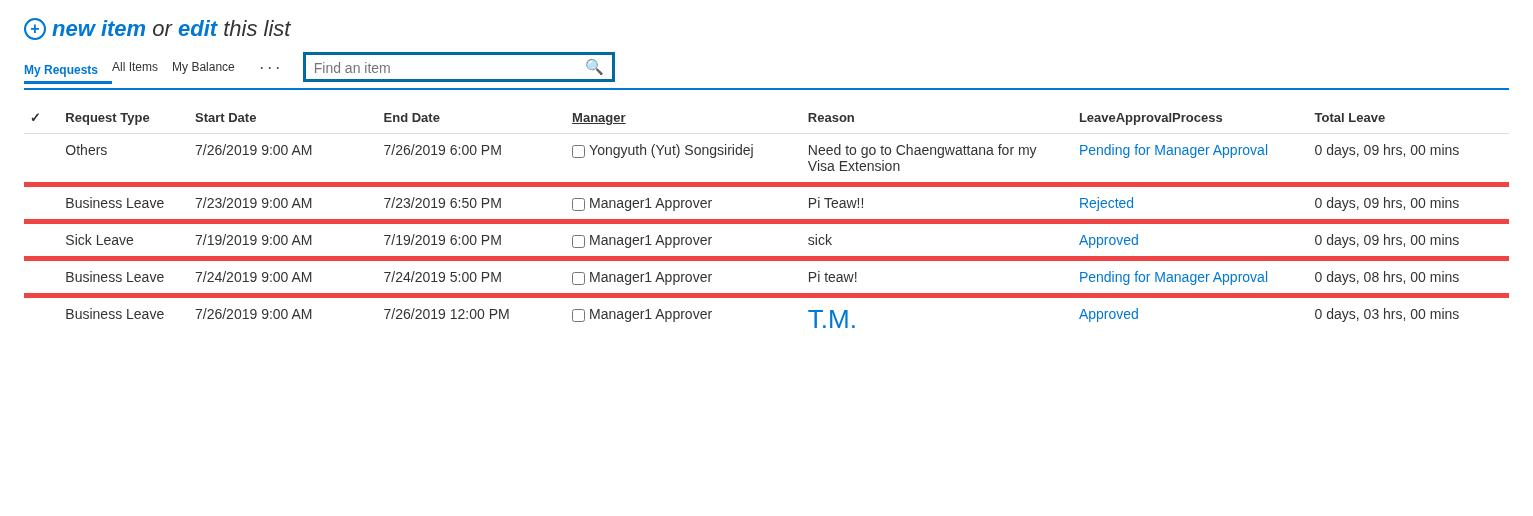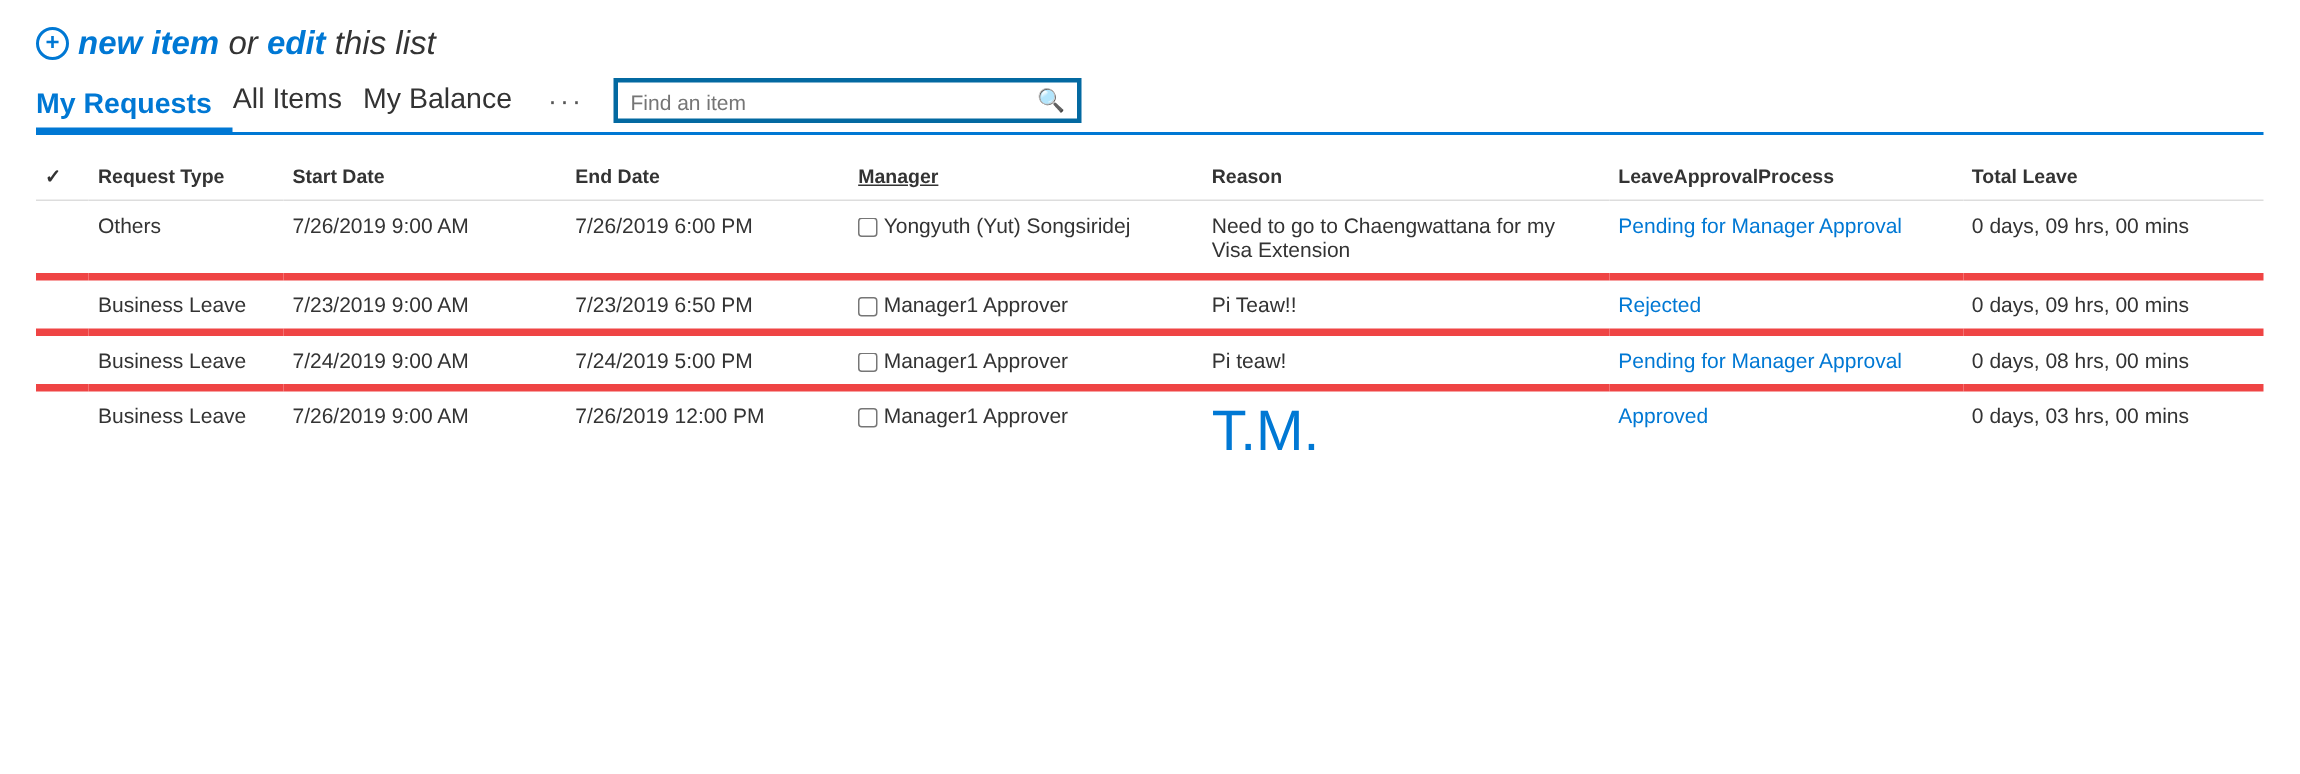--- a/index.html
+++ b/index.html
@@ -53,21 +53,21 @@
       display: flex;
       align-items: center;
       border-bottom: 2px solid #0078d4;
       padding-bottom: 6px;
       margin-bottom: 12px;
       gap: 0;
     }
     .nav-item {
       padding: 4px 14px 4px 0;
       cursor: pointer;
-      font-size: 19px;
+      font-size: 12px;
       color: #333;
       white-space: nowrap;
     }
     .nav-item.active {
       color: #0078d4;
       font-weight: 700;
       border-bottom: 3px solid #0078d4;
       margin-bottom: -8px;
       padding-bottom: 4px;
     }
@@ -145,21 +145,21 @@
       display: flex;
       align-items: center;
       gap: 4px;
     }
     .manager-checkbox {
       margin-top: 2px;
       flex-shrink: 0;
     }
 
     .large-initials {
-      font-size: 38px;
+      font-size: 26px;
       font-weight: 300;
       color: #0078d4;
       line-height: 1;
       font-family: 'Segoe UI', sans-serif;
     }
   </style>
 </head>
 <body>
 
 <div class="top-bar">
@@ -222,20 +222,35 @@
             <input type="checkbox" class="manager-checkbox" style=""> 
             <span>Manager1 Approver</span>
           </div>
         </td>
         <td>Pi Teaw!!</td>
         <td><span class="status-link">Rejected</span></td>
         <td>0 days, 09 hrs, 00 mins</td>
       </tr>
       <tr>
         <td class="check-col"></td>
+        <td>Sick Leave</td>
+        <td>7/19/2019 9:00 AM</td>
+        <td>7/19/2019 6:00 PM</td>
+        <td>
+          <div class="manager-cell">
+            <input type="checkbox" class="manager-checkbox" style=""> 
+            <span>Manager1 Approver</span>
+          </div>
+        </td>
+        <td>sick</td>
+        <td><span class="status-link">Approved</span></td>
+        <td>0 days, 09 hrs, 00 mins</td>
+      </tr>
+      <tr>
+        <td class="check-col"></td>
         <td>Business Leave</td>
         <td>7/24/2019 9:00 AM</td>
         <td>7/24/2019 5:00 PM</td>
         <td>
           <div class="manager-cell">
             <input type="checkbox" class="manager-checkbox" style=""> 
             <span>Manager1 Approver</span>
           </div>
         </td>
         <td>Pi teaw!</td>

